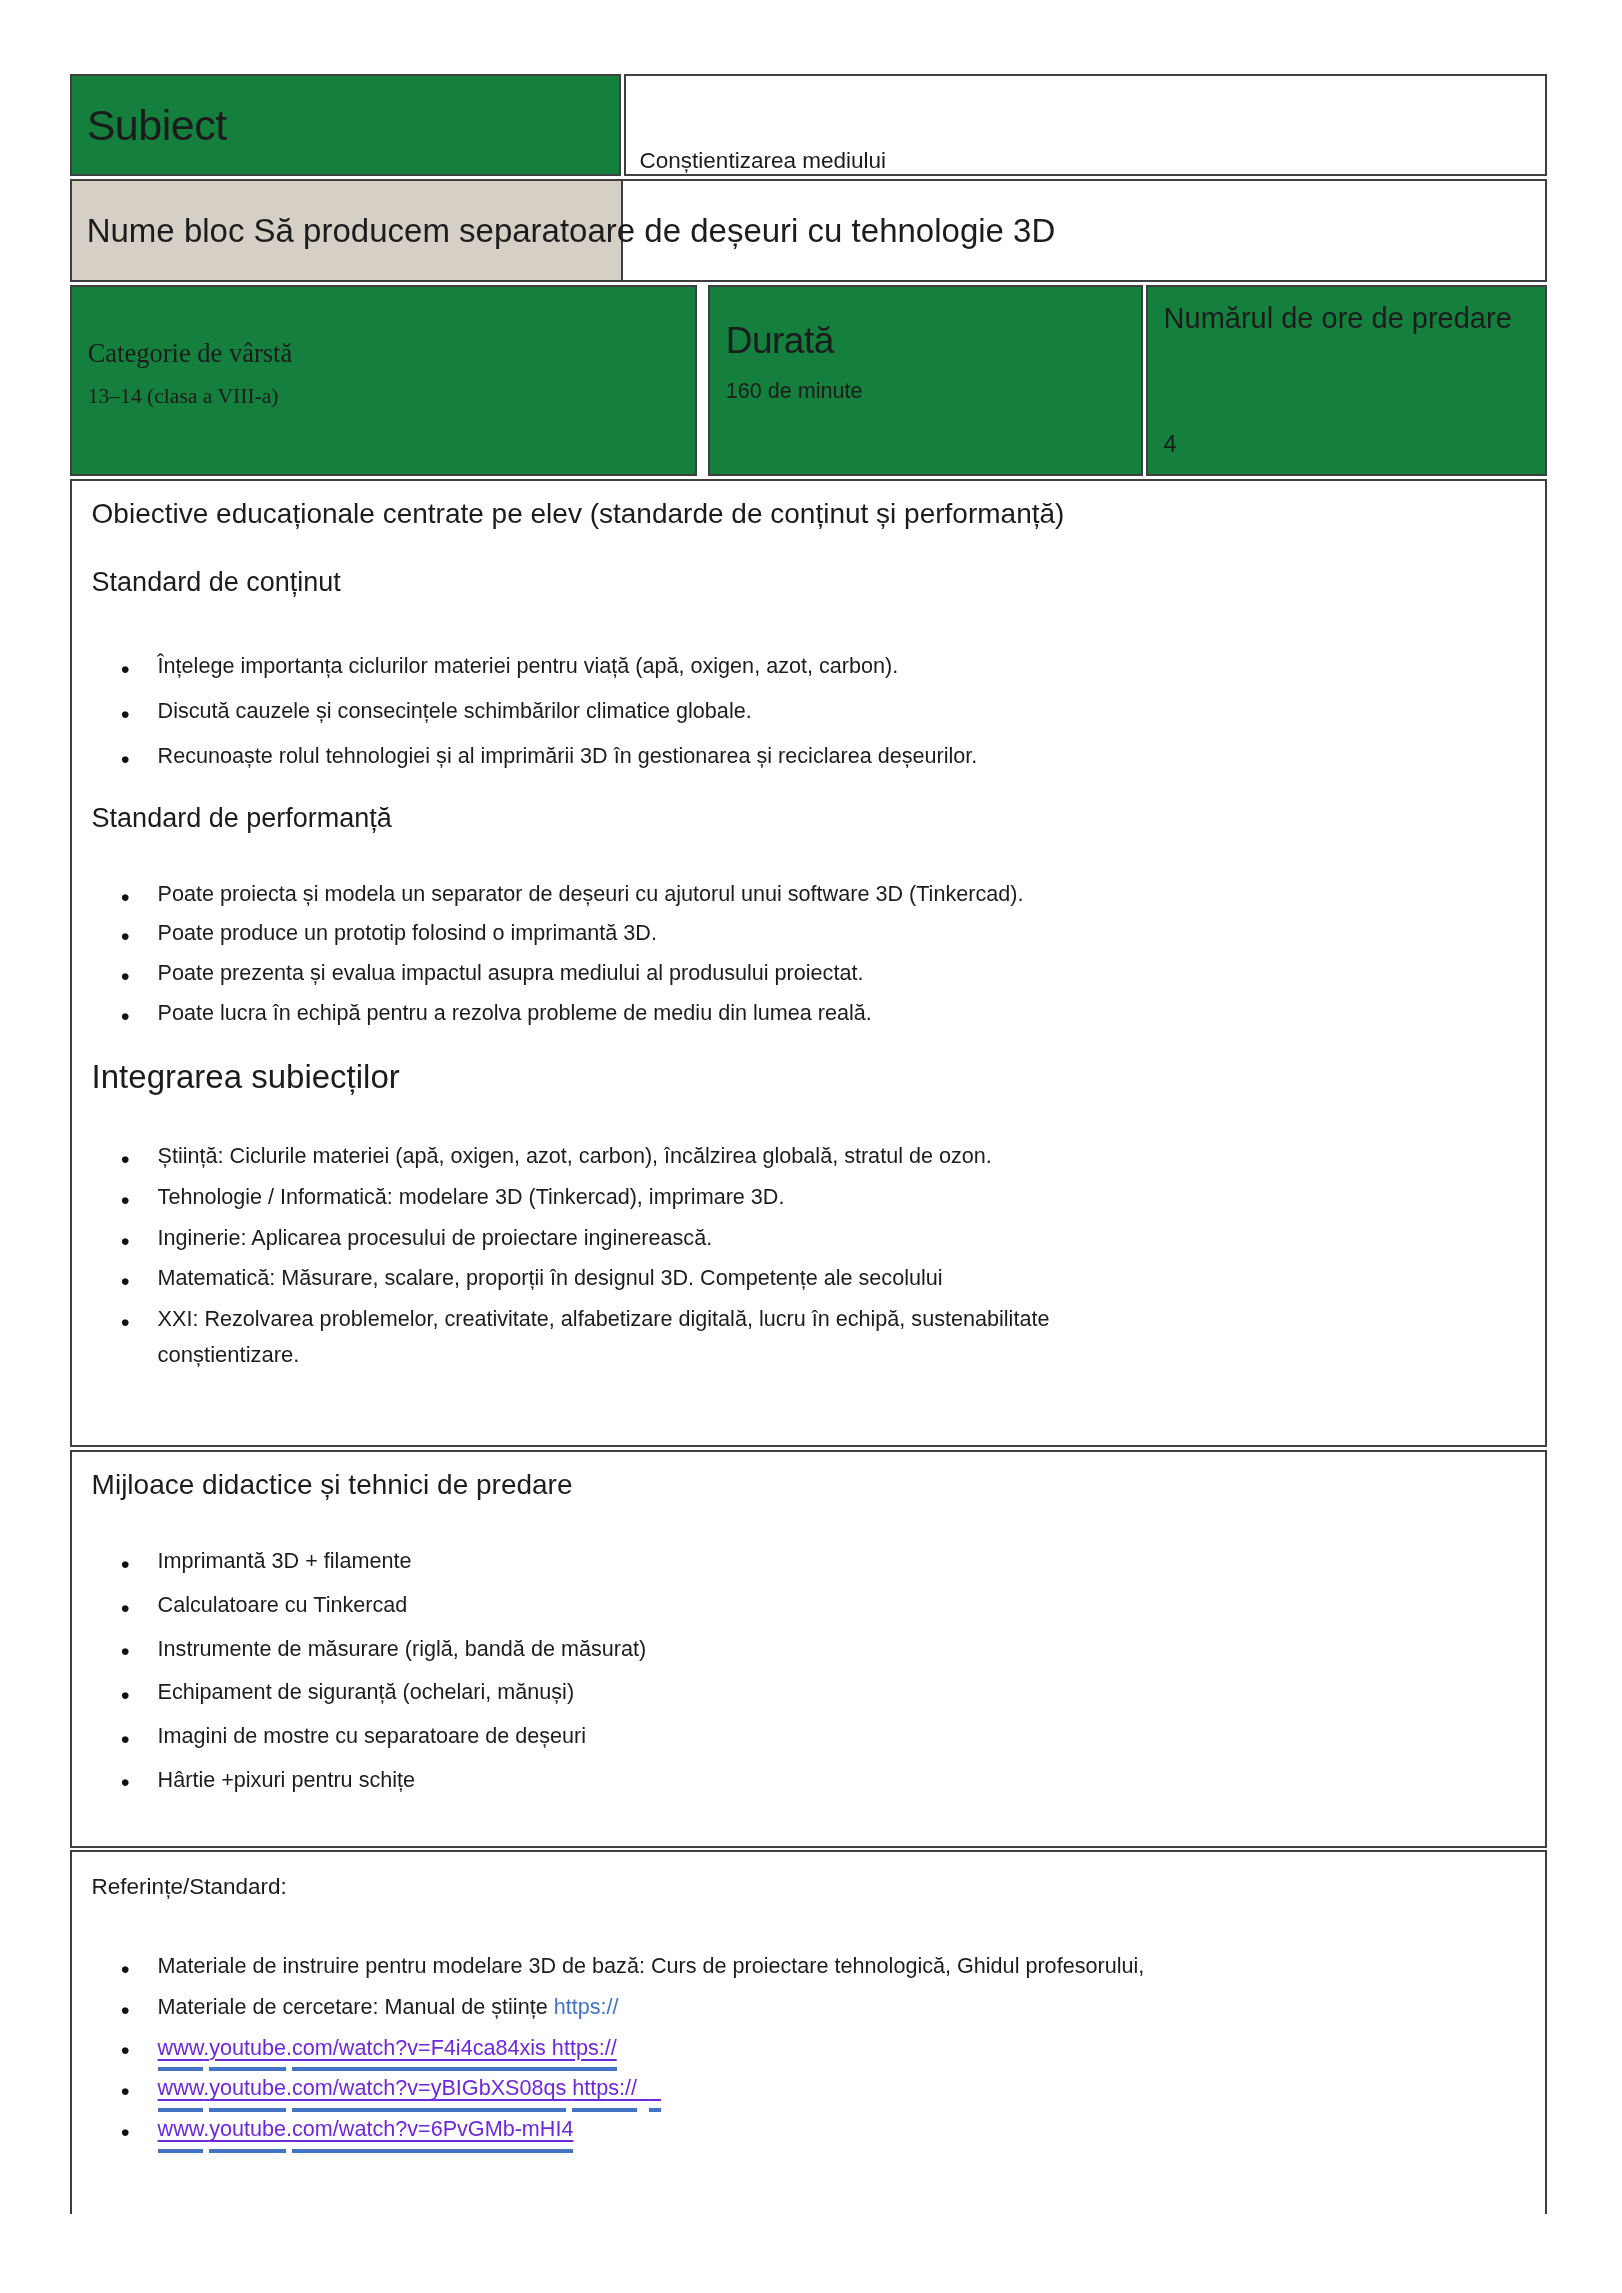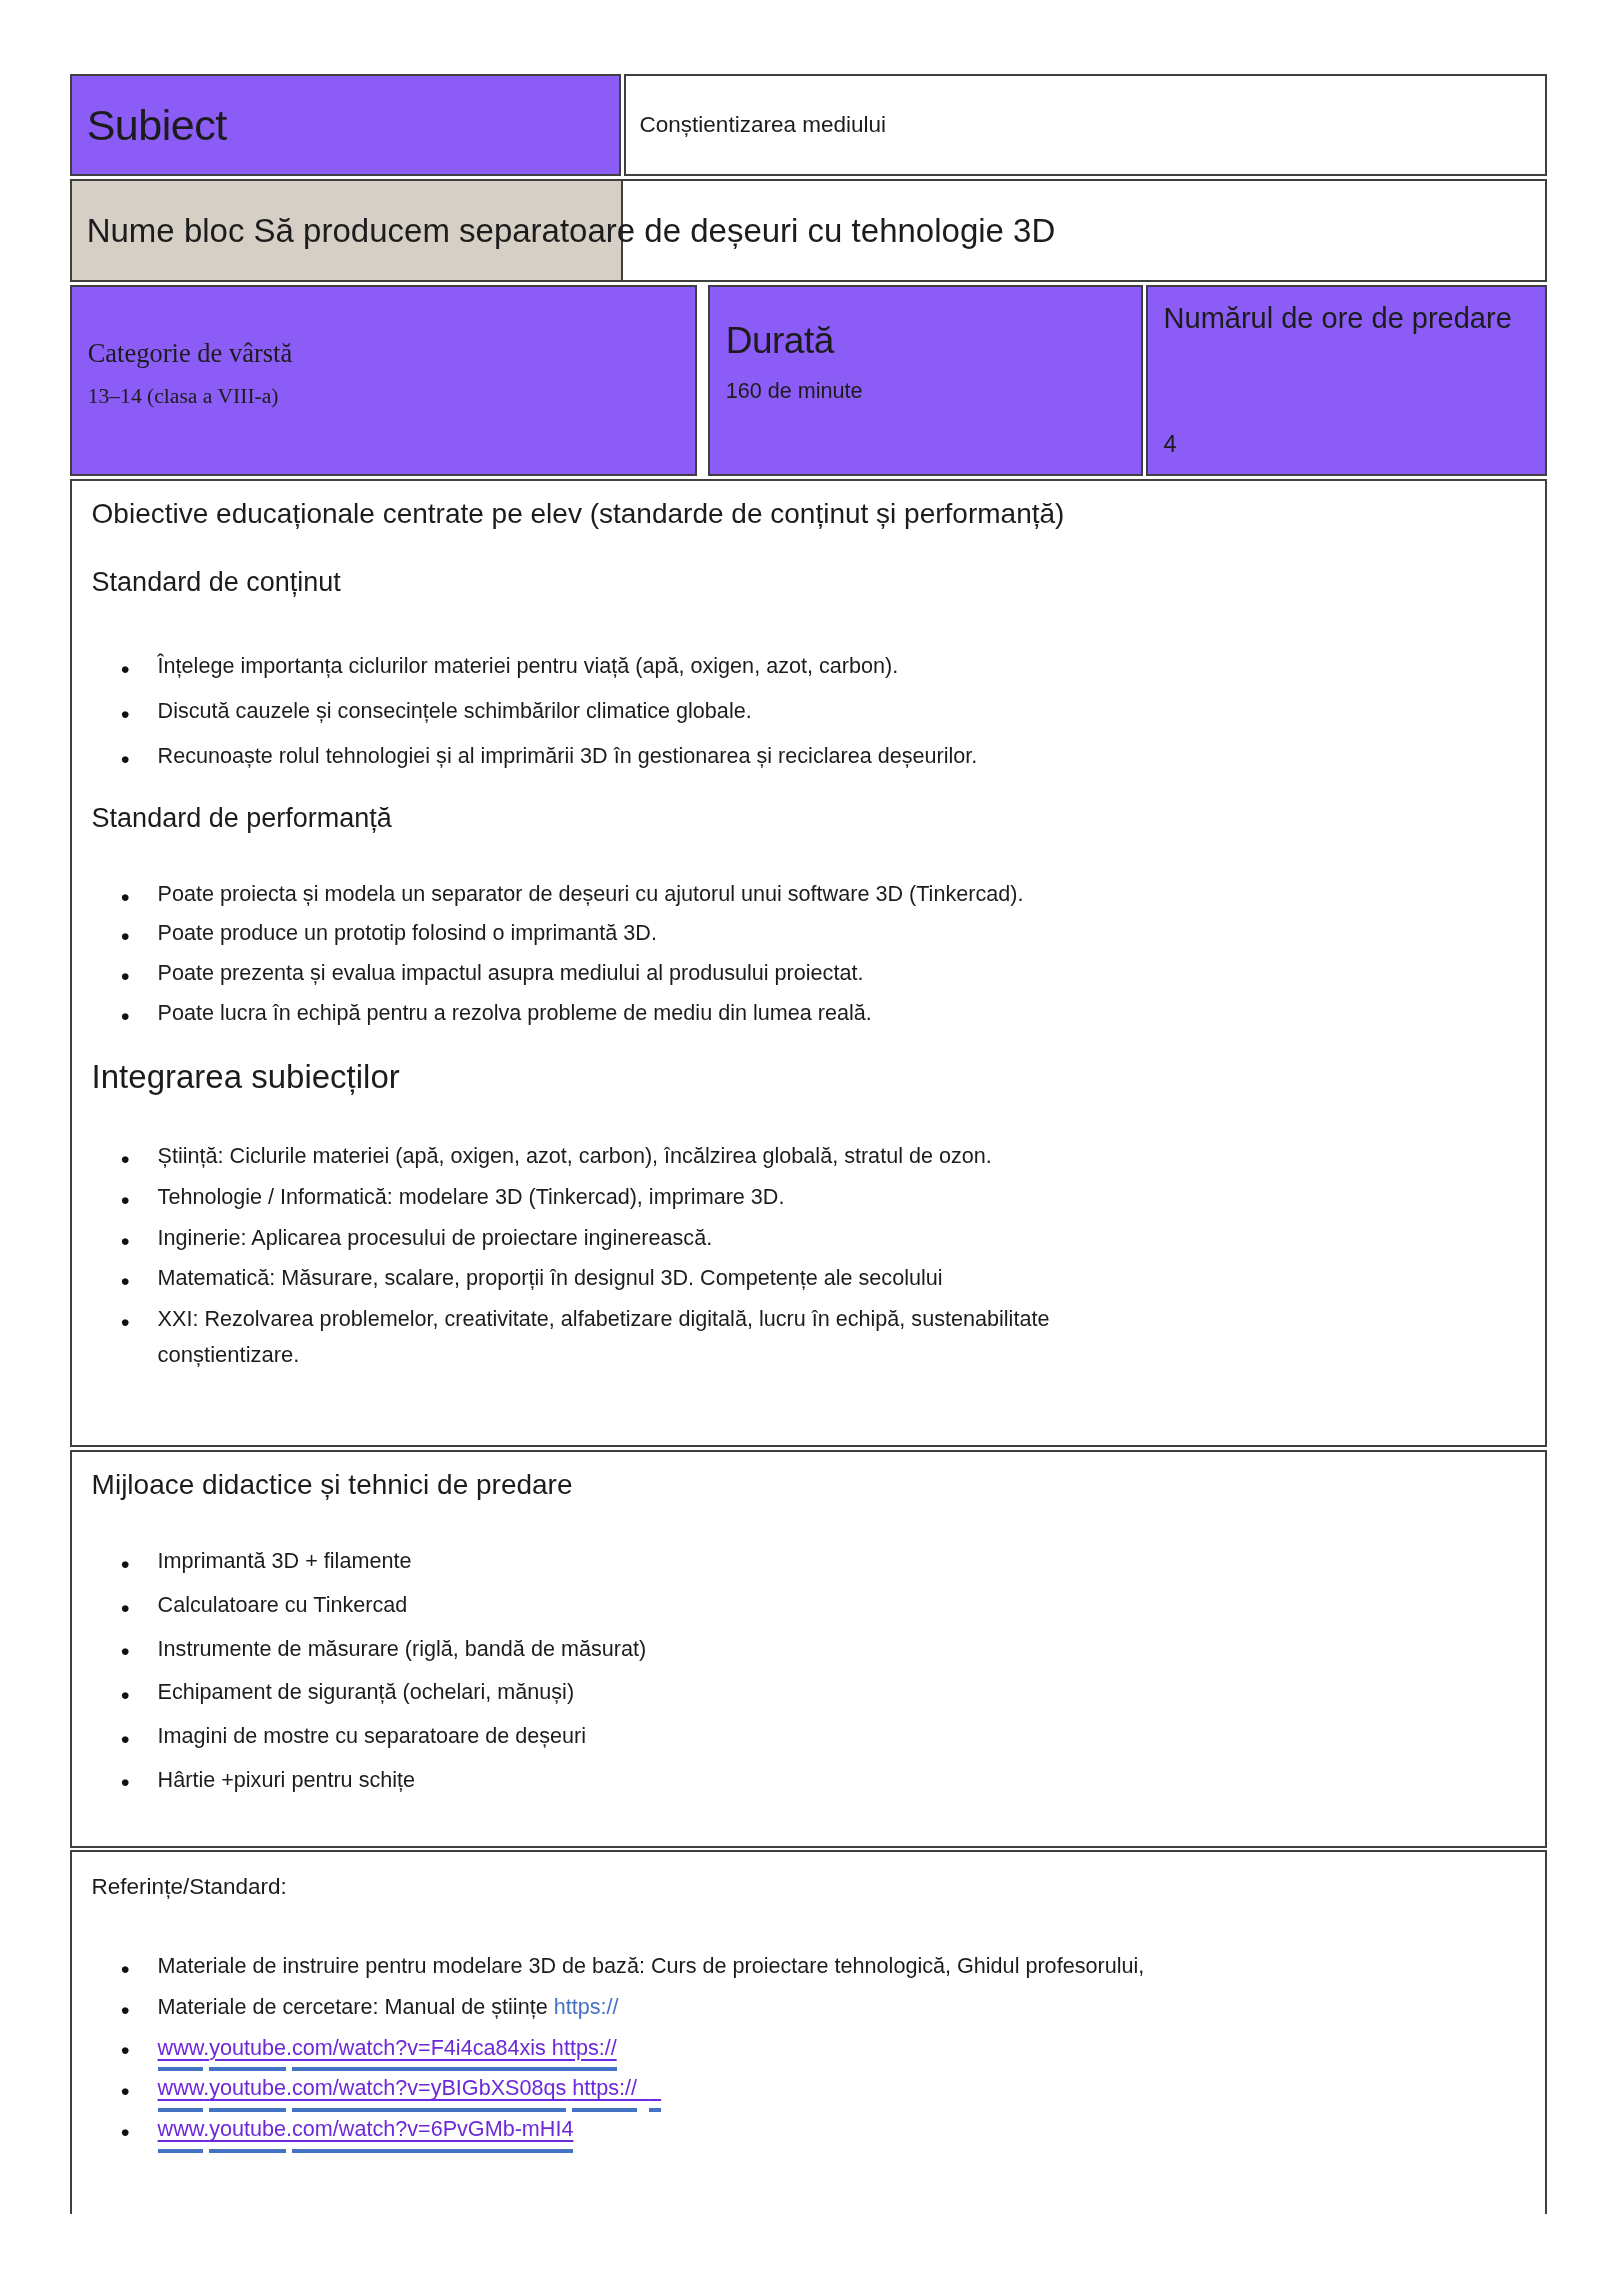--- a/index.html
+++ b/index.html
@@ -3,25 +3,25 @@
 <meta charset="utf-8">
 <style>
   html,body{margin:0;padding:0;}
   body{
     width:1622px;height:2294px;background:#ffffff;position:relative;
     font-family:"Liberation Sans", sans-serif;color:#1c1c1c;
     -webkit-font-smoothing:antialiased;
   }
   .doc{position:absolute;left:70px;top:74px;width:1477px;}
   .cell,.box{box-sizing:border-box;border:2px solid #3f3f3f;background:#fff;}
-  .beige{background:#8b5cf6;}
+  .beige{background:#15803d;}
   
   .row1{display:flex;height:102px;margin-bottom:2.9px;}
   .row1-left{width:551px;flex:none;margin-right:2.9px;display:flex;align-items:center;padding-left:14.7px;}
-  .row1-right{flex:1;display:flex;align-items:center;padding-left:13.7px;}
+  .row1-right{flex:1;display:flex;align-items:flex-end;padding-left:13.7px;}
   .t-xxl{font-size:43px;letter-spacing:-0.5px;}
   .t-md{font-size:22.5px;}
   
   .row2{position:relative;height:103px;margin-bottom:2.9px;box-sizing:border-box;border:2px solid #3f3f3f;background:#fff;}
   .row2-beige{position:absolute;left:0;top:0;bottom:0;width:549px;background:#d6cfc6;border-right:2px solid #3f3f3f;}
   .row2-text{position:absolute;left:0;top:0;right:0;bottom:0;z-index:1;font-size:33px;line-height:99px;padding-left:14.7px;white-space:nowrap;}
   
   .row3{display:flex;height:191px;margin-bottom:2.9px;}
   .c1{width:627px;flex:none;margin-right:11px;padding:51px 15.7px 0;font-family:Liberation Serif, serif;}
   .c2{width:435px;flex:none;margin-right:2.9px;padding:33px 15.7px 0;}

